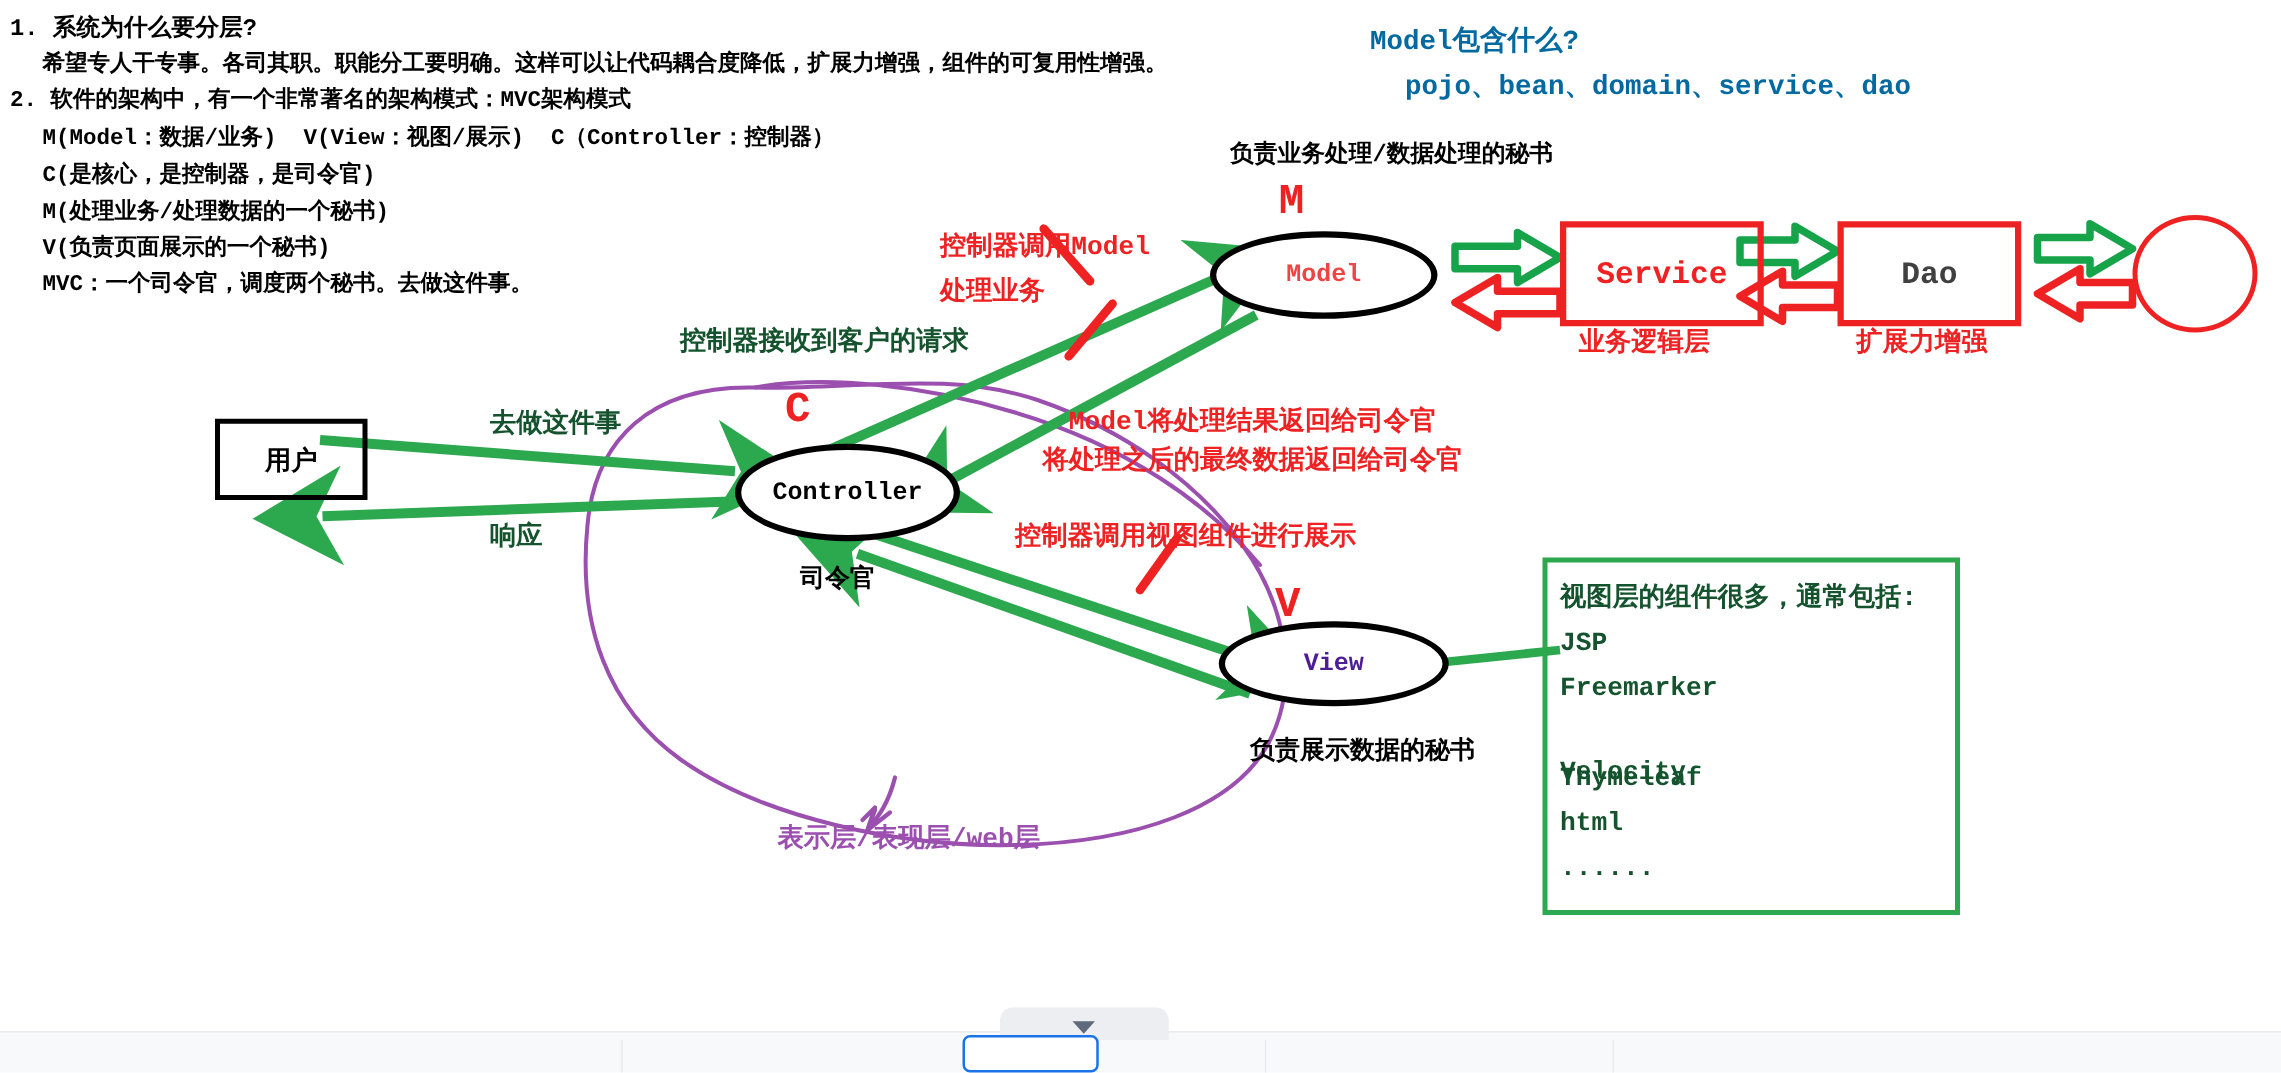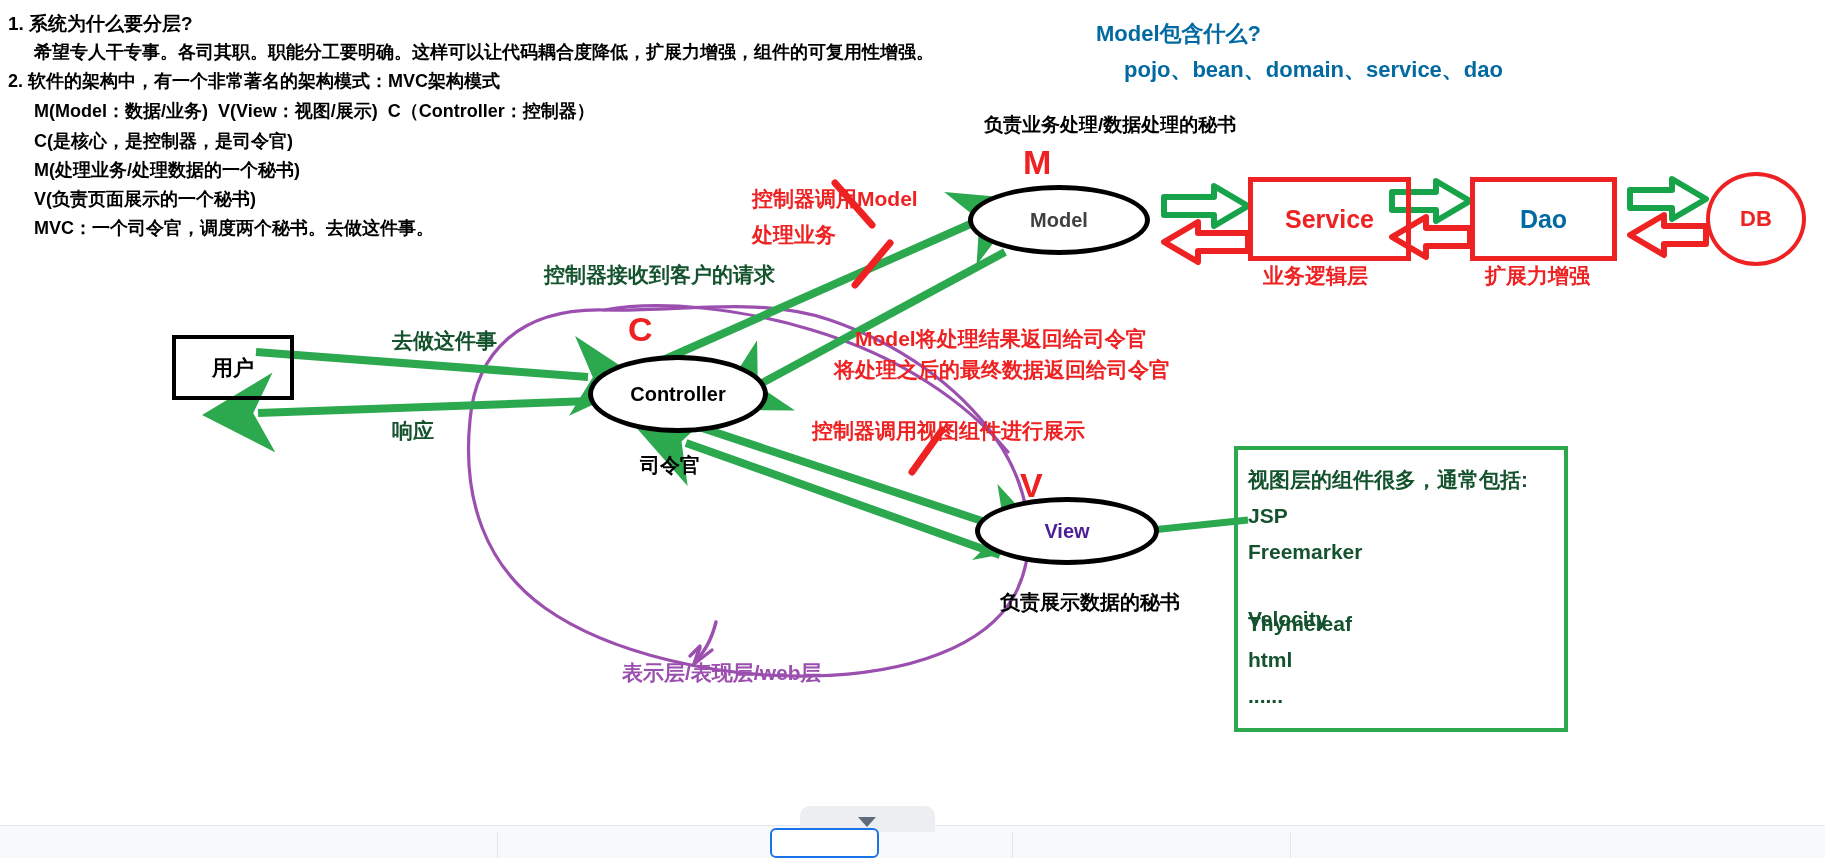--- a/index.html
+++ b/index.html
@@ -1,20 +1,20 @@
 <!DOCTYPE html>
 <html><head>
 <meta charset="utf-8">
 <style>
   html,body{margin:0;padding:0;background:#ffffff;}
   body{
     width:1825px;height:858px;overflow:hidden;position:relative;
     font-family:"Liberation Sans","DejaVu Sans",sans-serif;
   }
-  #canvas{position:absolute;inset:0;width:1825px;height:858px;background:#fff;}
+  #canvas{position:absolute;inset:0;width:1825px;height:858px;background:#fff;font-family:Liberation Mono, monospace;}
   #svg-layer{position:absolute;left:0;top:0;width:1825px;height:858px;pointer-events:none;}
 
   .txt{position:absolute;white-space:pre;font-weight:bold;line-height:1.0;}
 
   
   .note{color:#000000;font-size:18px;letter-spacing:0px;}
 
   
   .red{color:#ee2222;font-weight:bold;}
   .red-title{color:#0369a1;font-size:22px;font-weight:bold;}
@@ -149,32 +149,31 @@
   <div class="txt note" style="left:34px; top:219px; font-size:18px;">MVC：一个司令官，调度两个秘书。去做这件事。</div>
 
   <div class="txt red-title" style="left:1096px; top:23px;">Model包含什么?</div>
   <div class="txt red-title" style="left:1124px; top:59px;">pojo、bean、domain、service、dao</div>
 
   <div class="txt blk" style="left:984px; top:115px; font-size:19px;">负责业务处理/数据处理的秘书</div>
 
   <div class="txt mark" style="left:1023px; top:145px;">M</div>
 
   <div class="ell" style="left:968px; top:185px; width:182px; height:70px;"></div>
-  <div class="nodelabel" style="left:968px; top:185px; width:182px; height:70px; font-size:20px; color:#404040;">Model</div>
+  <div class="nodelabel" style="left:968px; top:185px; width:182px; height:70px; font-size:20px; color:#ef4444;">Model</div>
 
   <div class="box box-red" style="left:1248px; top:177px; width:163px; height:84px;"></div>
   <div class="nodelabel" style="left:1248px; top:177px; width:163px; height:84px; font-size:25px; color:#ee2222;">Service</div>
   <div class="txt red" style="left:1263px; top:265px; font-size:21px;">业务逻辑层</div>
 
   <div class="box box-red" style="left:1470px; top:177px; width:147px; height:84px;"></div>
-  <div class="nodelabel" style="left:1470px; top:177px; width:147px; height:84px; font-size:25px; color:#0369a1;">Dao</div>
+  <div class="nodelabel" style="left:1470px; top:177px; width:147px; height:84px; font-size:25px; color:#404040;">Dao</div>
   <div class="txt red" style="left:1485px; top:265px; font-size:21px;">扩展力增强</div>
 
   <div class="db-circle" style="left:1706px; top:172px; width:100px; height:94px;"></div>
-  <div class="nodelabel" style="left:1706px; top:172px; width:100px; height:94px; font-size:22px; color:#ee2222;">DB</div>
 
   <div class="txt mark" style="left:628px; top:312px;">C</div>
 
   <div class="ell" style="left:588px; top:355px; width:180px; height:78px;"></div>
   <div class="nodelabel" style="left:588px; top:355px; width:180px; height:78px; font-size:20px; color:#000;">Controller</div>
   <div class="txt blk" style="left:640px; top:455px; font-size:20px;">司令官</div>
 
   <div class="box box-user" style="left:172px; top:335px; width:122px; height:65px;"></div>
   <div class="nodelabel" style="left:172px; top:335px; width:122px; height:65px; font-size:21px; color:#000;">用户</div>
 

